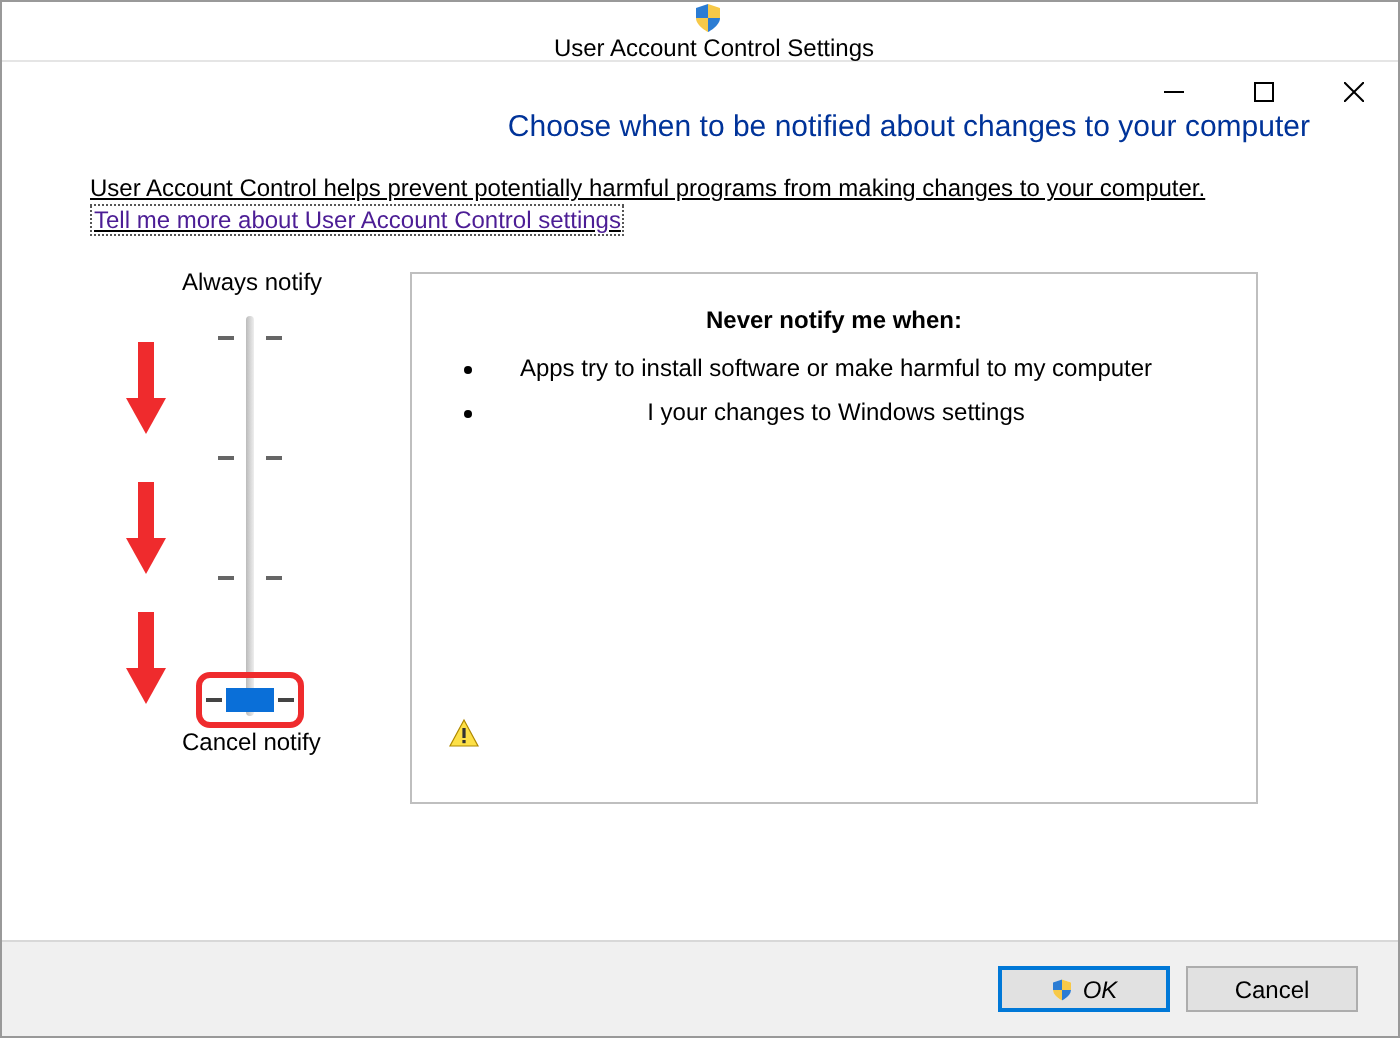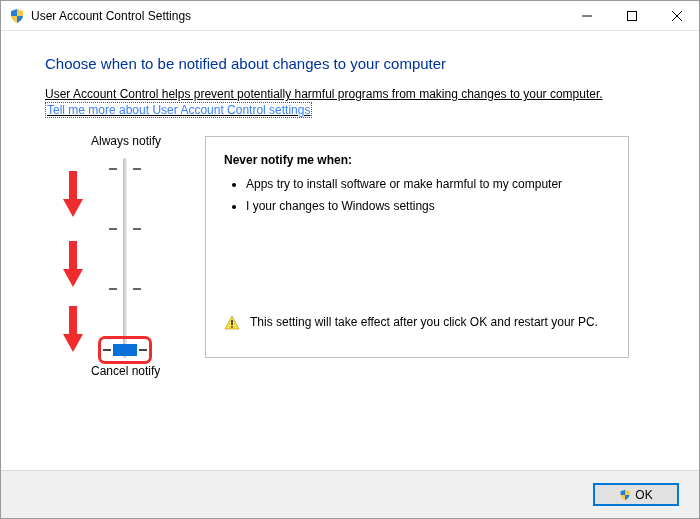--- a/index.html
+++ b/index.html
@@ -16,20 +16,21 @@
     border: 1px solid #999;
     position: relative;
     background: #fff;
   }
   .titlebar {
     height: 30px;
     display: flex;
     align-items: center;
     padding-left: 8px;
     border-bottom: 1px solid #e5e5e5;
+    flex-direction: column;
   }
   .titlebar .title-txt {
     margin-left: 6px;
     font-size: 12px;
   }
   .winbtns {
     margin-left: auto;
     display: flex;
   }
   .winbtn {
@@ -43,28 +44,29 @@
   }
   .content {
     padding: 18px 44px 0 44px;
     position: relative;
   }
   .heading {
     color: #003399;
     font-size: 15px;
     font-weight: 400;
     margin: 6px 0 14px 0;
+    text-align: right;
   }
   .desc {
     font-size: 12px;
     line-height: 1.35;
     text-decoration: underline;
   }
   .help-link {
-    color: #3b82f6;
+    color: #4c1d95;
     border: 1px dotted #555;
     padding: 0 1px;
   }
   .body-area {
     display: flex;
     margin-top: 18px;
     position: relative;
   }
   .slider-col {
     width: 150px;
@@ -123,23 +125,24 @@
   .tick-thumb-r { left: 94px; }
   .arrow {
     position: absolute;
     left: 18px;
   }
   .panel {
     flex: 1;
     border: 1px solid #bfbfbf;
     margin-left: 10px;
     margin-right: 26px;
-    height: 222px;
+    height: 266px;
     padding: 16px 18px;
     position: relative;
+    text-align: center;
   }
   .panel-title {
     font-weight: 700;
     font-size: 12px;
     margin-bottom: 10px;
   }
   .panel ul {
     margin: 0 0 0 8px;
     padding-left: 14px;
   }
@@ -180,20 +183,21 @@
     border: 1px solid #adadad;
     display: inline-flex;
     align-items: center;
     justify-content: center;
     gap: 4px;
     padding: 0 10px;
   }
   .btn.primary {
     border: 1px solid #0078d7;
     box-shadow: inset 0 0 0 1px #0078d7;
+    font-style: italic;
   }
   svg { display: block; }
 </style>
 </head>
 <body>
 
 <div class="window">
 
   <div class="titlebar">
     <span>
@@ -280,34 +284,36 @@
           <li>I your changes to Windows settings</li>
         </ul>
         <div class="warn-row">
           <span>
             <svg width="16" height="16" viewBox="0 0 16 16">
               <polygon points="8,1 15,14 1,14" fill="#fde047" stroke="#b08900" stroke-width="0.6"></polygon>
               <rect x="7.2" y="5" width="1.6" height="5" fill="#333"></rect>
               <rect x="7.2" y="11" width="1.6" height="1.6" fill="#333"></rect>
             </svg>
           </span>
-          <span>This setting will take effect after you click OK and restart your PC.</span>
         </div>
       </div>
     </div>
   </div>
 
   <div class="footer">
     <div class="btn primary">
       <span>
         <svg width="12" height="12" viewBox="0 0 16 16">
           <path d="M8 1 L14 3 V8 C14 12 8 15 8 15 C8 15 2 12 2 8 V3 Z" fill="#fff"></path>
           <path d="M8 1 L14 3 V8 H8 Z" fill="#f7c948"></path>
           <path d="M8 1 L2 3 V8 H8 Z" fill="#2b7cd3"></path>
           <path d="M8 8 H14 C14 12 8 15 8 15 Z" fill="#2b7cd3"></path>
           <path d="M8 8 H2 C2 12 8 15 8 15 Z" fill="#f7c948"></path>
         </svg>
       </span>
       <span>OK</span>
     </div>
+    <div class="btn">
+      <span>Cancel</span>
+    </div>
   </div>
 
 </div>
 
 </body></html>

